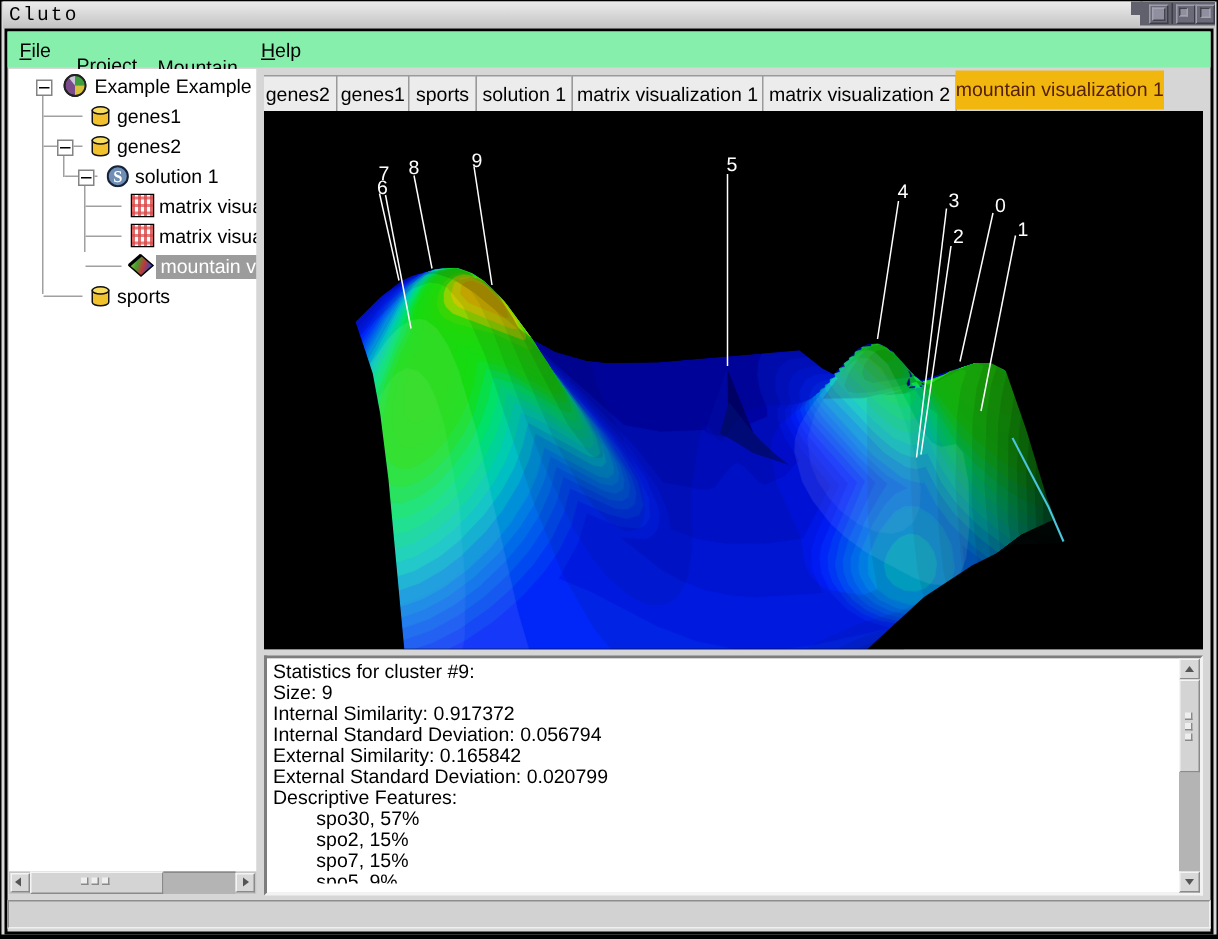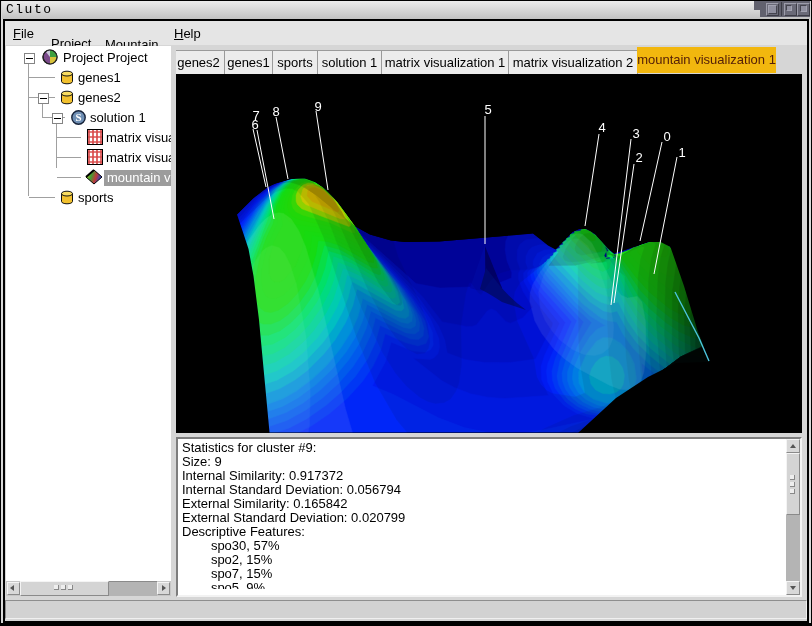--- a/index.html
+++ b/index.html
@@ -20,21 +20,21 @@
 <div class="abs" style="left:768px;top:5px;width:7px;height:7px;background:#8f8f9f;border:1px solid;border-color:#a2a2b0 #44444e #44444e #a2a2b0;"></div>
 <div class="abs" style="left:781px;top:2px;width:1px;height:14px;background:#3c3c46;"></div>
 <div class="abs" style="left:784px;top:3px;width:11px;height:11px;background:#6a6a78;border:1px solid;border-color:#9d9dab #3c3c46 #3c3c46 #9d9dab;"></div>
 <div class="abs" style="left:786px;top:5px;width:4px;height:4px;background:#8f8f9f;border:1px solid;border-color:#44444e #a2a2b0 #a2a2b0 #44444e;"></div>
 <div class="abs" style="left:797px;top:3px;width:11px;height:11px;background:#6a6a78;border:1px solid;border-color:#9d9dab #3c3c46 #3c3c46 #9d9dab;"></div>
 <div class="abs" style="left:800px;top:5px;width:5px;height:5px;background:#8f8f9f;border:1px solid;border-color:#44444e #a2a2b0 #a2a2b0 #44444e;"></div>
 
 <div class="abs" style="left:3px;top:19px;width:806px;height:604px;background:#000;"></div>
 <div class="abs" style="left:5px;top:21px;width:802px;height:600px;background:#d6d6d6;"></div>
 
-<div class="abs" style="left:5px;top:21px;width:802px;height:24px;background:#e5e5e5;font-size:13px;color:#000;">
+<div class="abs" style="left:5px;top:21px;width:802px;height:24px;background:#86efac;font-size:13px;color:#000;">
   <span class="abs" style="left:8px;top:5px;"><span style="text-decoration:underline;">F</span>ile</span>
   <span class="abs" style="left:46px;top:15px;"><span style="text-decoration:underline;">P</span>roject</span>
   <span class="abs" style="left:100px;top:16px;"><span style="text-decoration:underline;">M</span>ountain</span>
   <span class="abs" style="left:169px;top:5px;"><span style="text-decoration:underline;">H</span>elp</span>
 </div>
 
 <div class="abs" style="left:6px;top:46px;width:165px;height:535px;background:#fff;overflow:hidden;font-size:13px;">
 <div style="position:absolute;left:22px;top:16px;width:1px;height:134px;background:#a0a0a0;"></div>
 <div style="position:absolute;left:23px;top:31px;width:26px;height:1px;background:#a0a0a0;"></div>
 <div style="position:absolute;left:23px;top:51px;width:26px;height:1px;background:#a0a0a0;"></div>
@@ -53,21 +53,21 @@
 <div style="position:absolute;left:48px;top:72px;width:7px;height:1px;background:#000;"></div>
 <div style="position:absolute;left:36px;top:3px;width:16px;height:16px;">
       <svg width="16" height="16" viewBox="0 0 16 16" style="position:absolute;left:0;top:0;">
 <circle cx="8" cy="8" r="7" fill="#7a4a8a" stroke="#222" stroke-width="1.2"></circle>
 <path d="M8 1 A7 7 0 0 1 15 8 L8 8 Z" fill="#3f9f3f"></path>
 <path d="M15 8 A7 7 0 0 1 8 15 L8 8 Z" fill="#d8c23a"></path>
 <path d="M4 3 A7 7 0 0 1 8 1 L8 8 Z" fill="#c8c8d8"></path>
 <circle cx="8" cy="8" r="7" fill="none" stroke="#222" stroke-width="1.2"></circle>
 </svg>
     </div>
-<div style="position:absolute;left:57px;top:4px;height:16px;line-height:16px;color:#000;white-space:nowrap;">Project Project</div>
+<div style="position:absolute;left:57px;top:4px;height:16px;line-height:16px;color:#000;white-space:nowrap;">Example Example</div>
 <svg width="14" height="15" viewBox="0 0 14 15" style="position:absolute;left:54px;top:24px;">
 <path d="M1.5 3.5 V11.5 A5.5 2.3 0 0 0 12.5 11.5 V3.5 Z" fill="#f2c12e" stroke="#111"></path>
 <ellipse cx="7" cy="3.6" rx="5.5" ry="2.4" fill="#f8dc60" stroke="#111"></ellipse>
 </svg>
 <div style="position:absolute;left:72px;top:24px;height:16px;line-height:16px;color:#000;white-space:nowrap;">genes1</div>
 <svg width="14" height="15" viewBox="0 0 14 15" style="position:absolute;left:54px;top:44px;">
 <path d="M1.5 3.5 V11.5 A5.5 2.3 0 0 0 12.5 11.5 V3.5 Z" fill="#f2c12e" stroke="#111"></path>
 <ellipse cx="7" cy="3.6" rx="5.5" ry="2.4" fill="#f8dc60" stroke="#111"></ellipse>
 </svg>
 <div style="position:absolute;left:72px;top:44px;height:16px;line-height:16px;color:#000;white-space:nowrap;">genes2</div>

